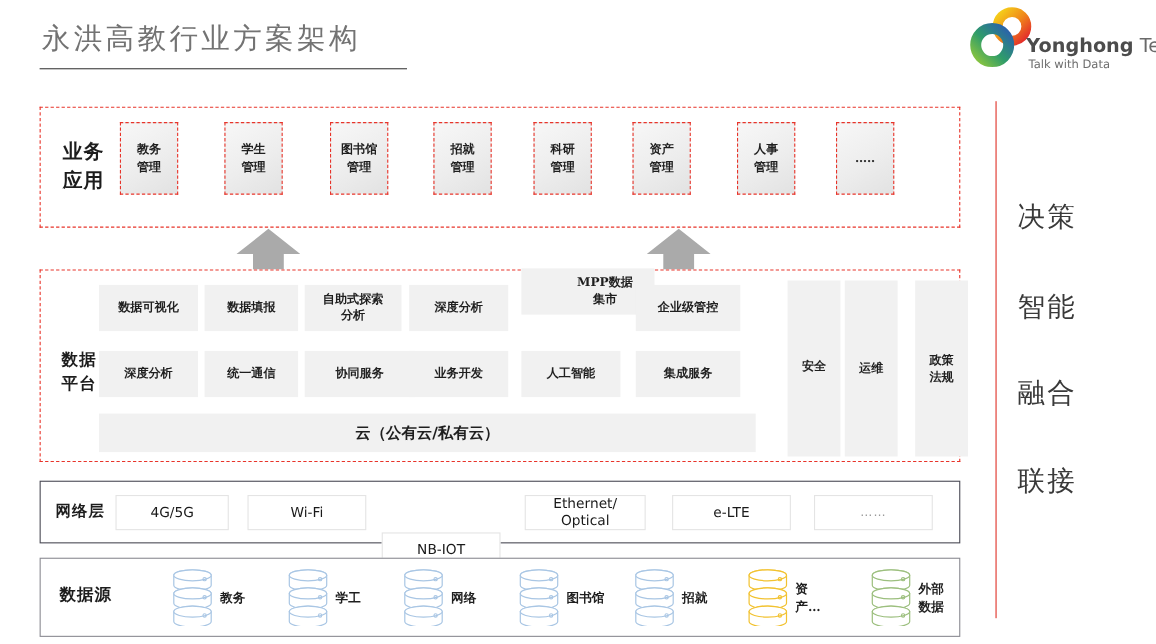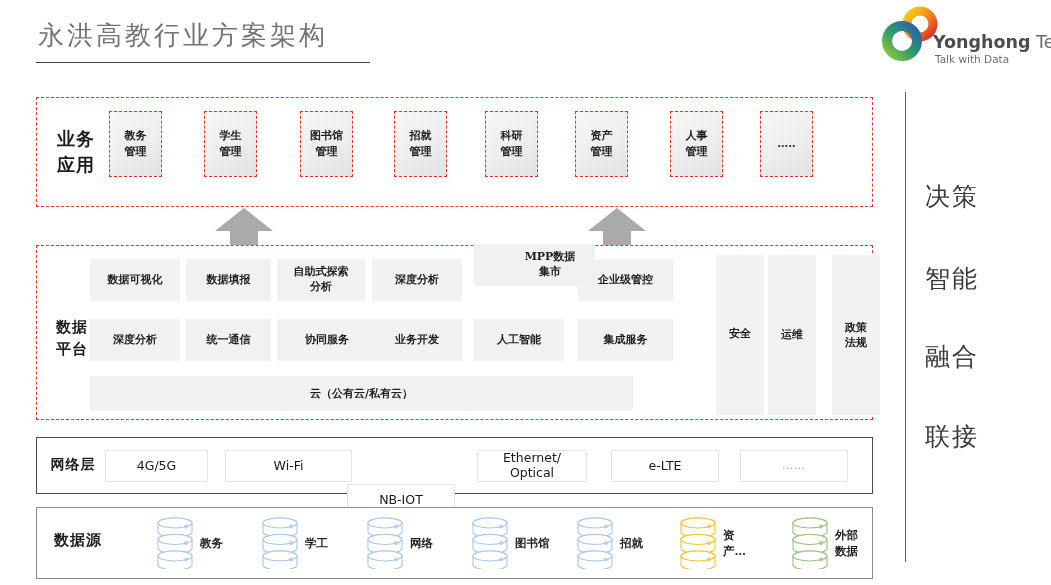--- a/index.html
+++ b/index.html
@@ -164,28 +164,28 @@
     font-family: "DejaVu Serif", "Liberation Serif", serif;
     font-size: 11px;
     font-weight: bold;
     color: #1f1f1f;
     line-height: 1.35;
   }
   #cloud-box {
     position: absolute;
     left: 90px;
     top: 376px;
-    width: 543px;
+    width: 597px;
     height: 35px;
     background: #f1f1f1;
     display: flex;
     align-items: center;
     justify-content: center;
     font-family: "DejaVu Serif", "Liberation Serif", serif;
-    font-size: 11px;
+    font-size: 14px;
     font-weight: bold;
     color: #1f1f1f;
   }
   .side-col {
     position: absolute;
     top: 255px;
     height: 160px;
     background: #f1f1f1;
     display: flex;
     align-items: center;
@@ -381,21 +381,21 @@
     <div class="side-col" style="left: 716px; width: 48px; white-space: pre-line; font-family: Liberation Mono, monospace;">安全</div>
     <div class="side-col" style="left: 768px; width: 48px; white-space: pre-line;">运维</div>
     <div class="side-col" style="left: 820px; width: 48px; white-space: pre-line; margin-left: 12px;">政策
 法规</div>
   </div>
 
 <div id="network-layer"></div>
 <div id="network-label">网络层</div>
 <div id="network-boxes">
     <div class="net-box" style="left: 105px; width: 103px; white-space: pre-line;">4G/5G</div>
-    <div class="net-box" style="left: 225px; width: 127px; white-space: pre-line;">Wi-Fi</div>
+    <div class="net-box" style="left: 225px; width: 108px; white-space: pre-line;">Wi-Fi</div>
     <div class="net-box" style="left: 347px; width: 108px; white-space: pre-line; margin-top: 34px;">NB-IOT</div>
     <div class="net-box" style="left: 477px; width: 110px; white-space: pre-line;">Ethernet/
 Optical</div>
     <div class="net-box" style="left: 611px; width: 108px; white-space: pre-line;">e-LTE</div>
     <div class="net-box dots" style="left: 740px; width: 108px; white-space: pre-line;">……</div>
   </div>
 
 <div id="source-layer"></div>
 <div id="source-label">数据源</div>
 <div id="source-items">

